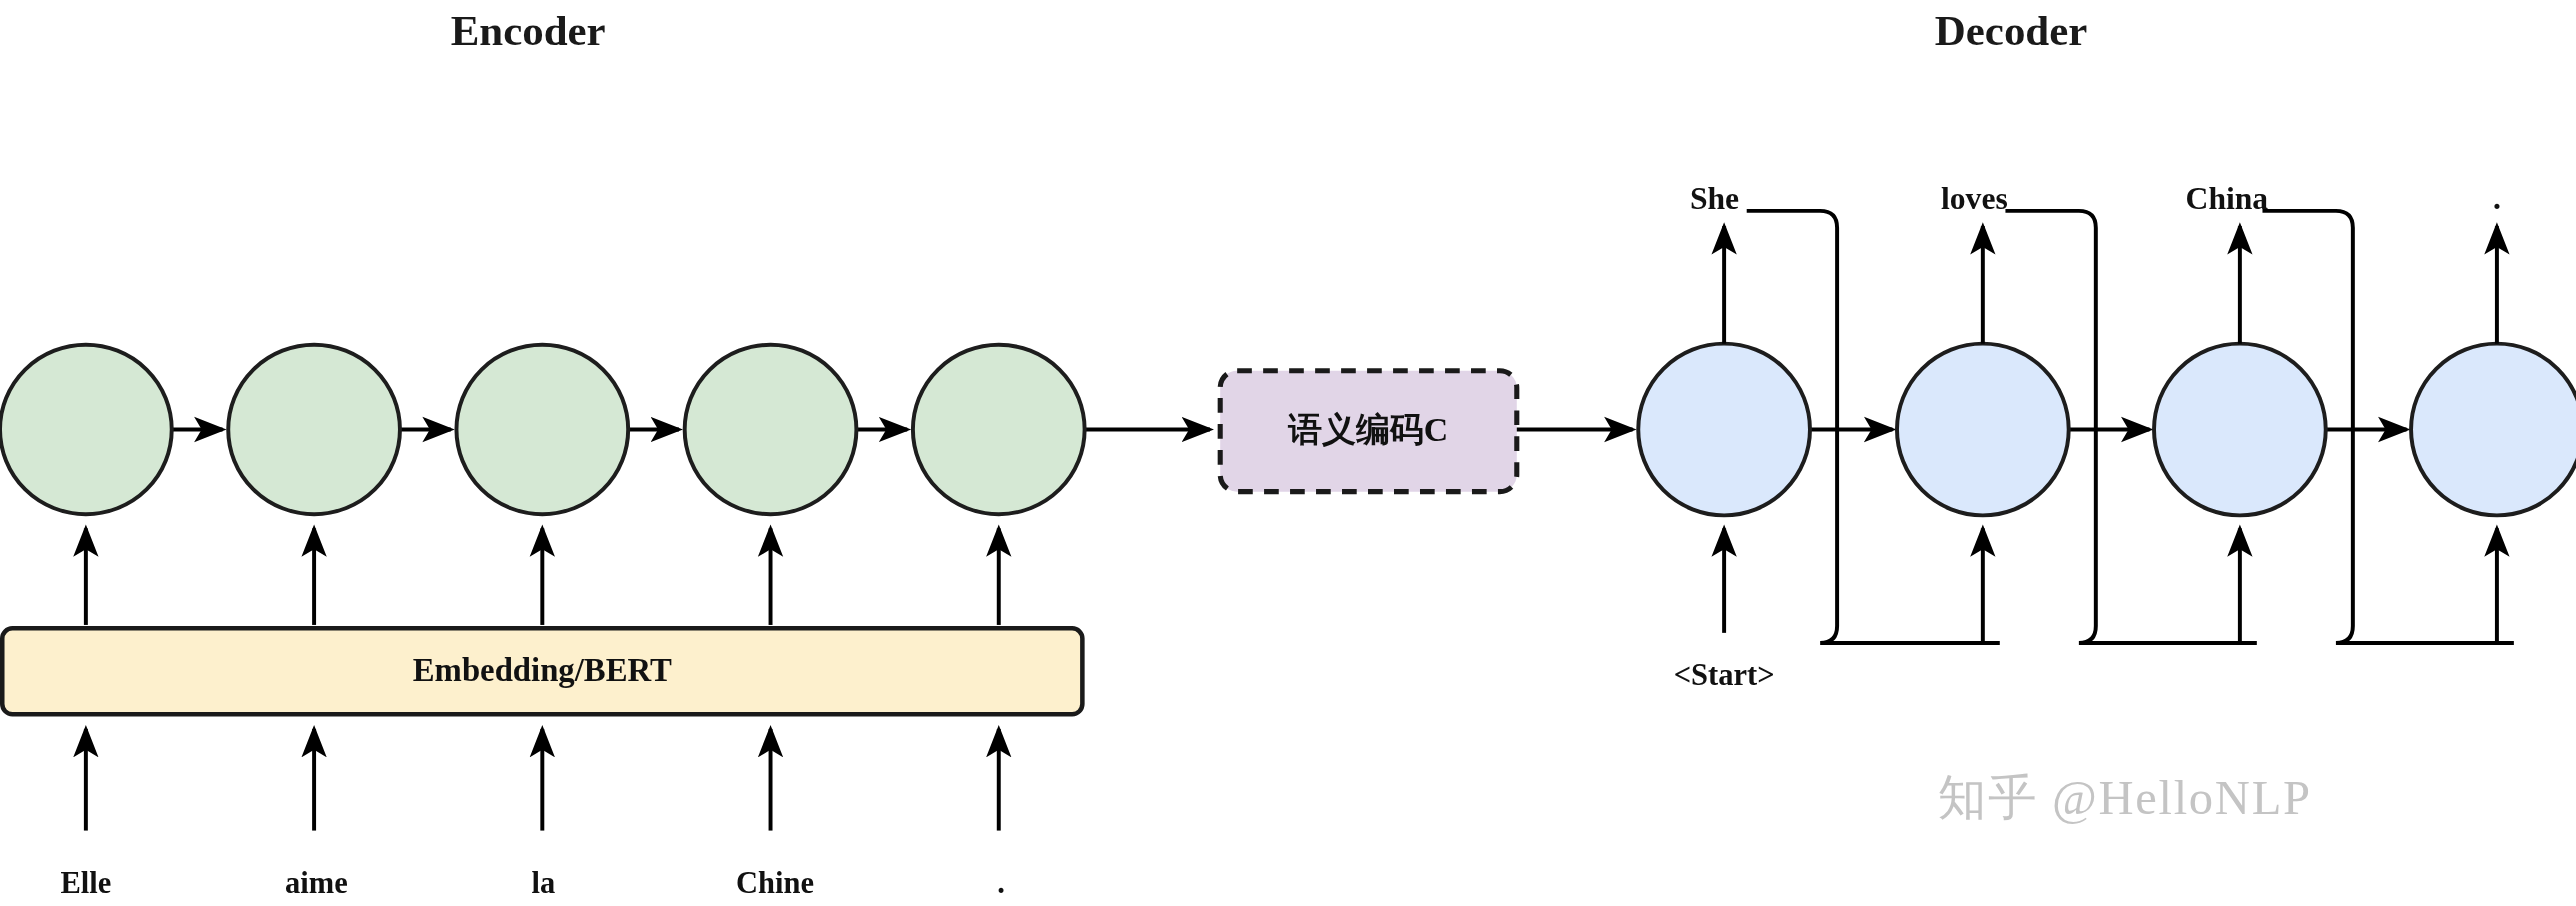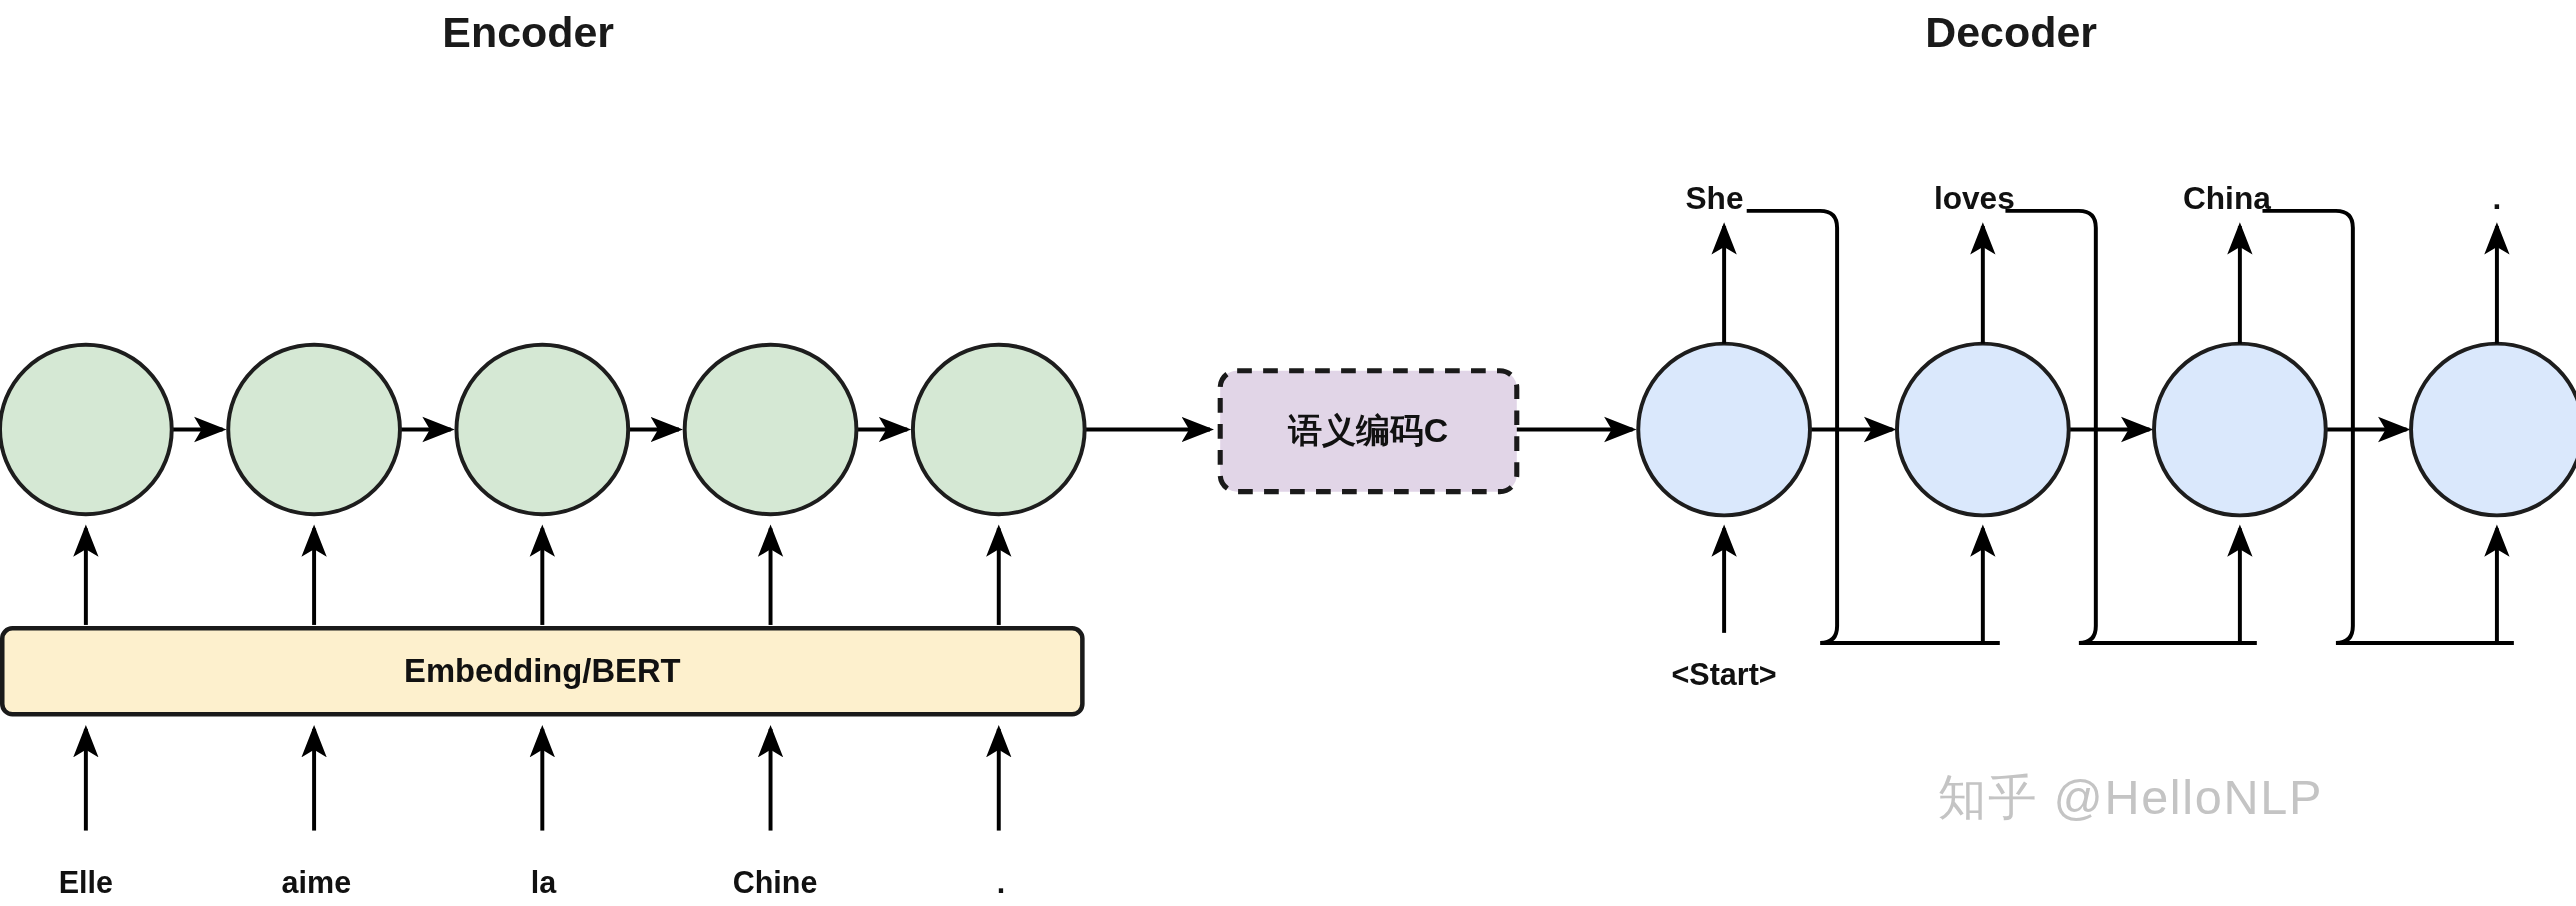--- a/index.html
+++ b/index.html
@@ -6,21 +6,21 @@
     margin: 0;
     padding: 0;
     background: #ffffff;
   }
   #stage {
     position: relative;
     width: 2576px;
     height: 907px;
     background: #ffffff;
     overflow: hidden;
-    font-family: Liberation Sans, sans-serif;
+    font-family: Liberation Serif, serif;
   }
   #diagram-svg {
     position: absolute;
     left: 0;
     top: 0;
     width: 2576px;
     height: 907px;
   }
   .section-title {
     font-weight: bold;

